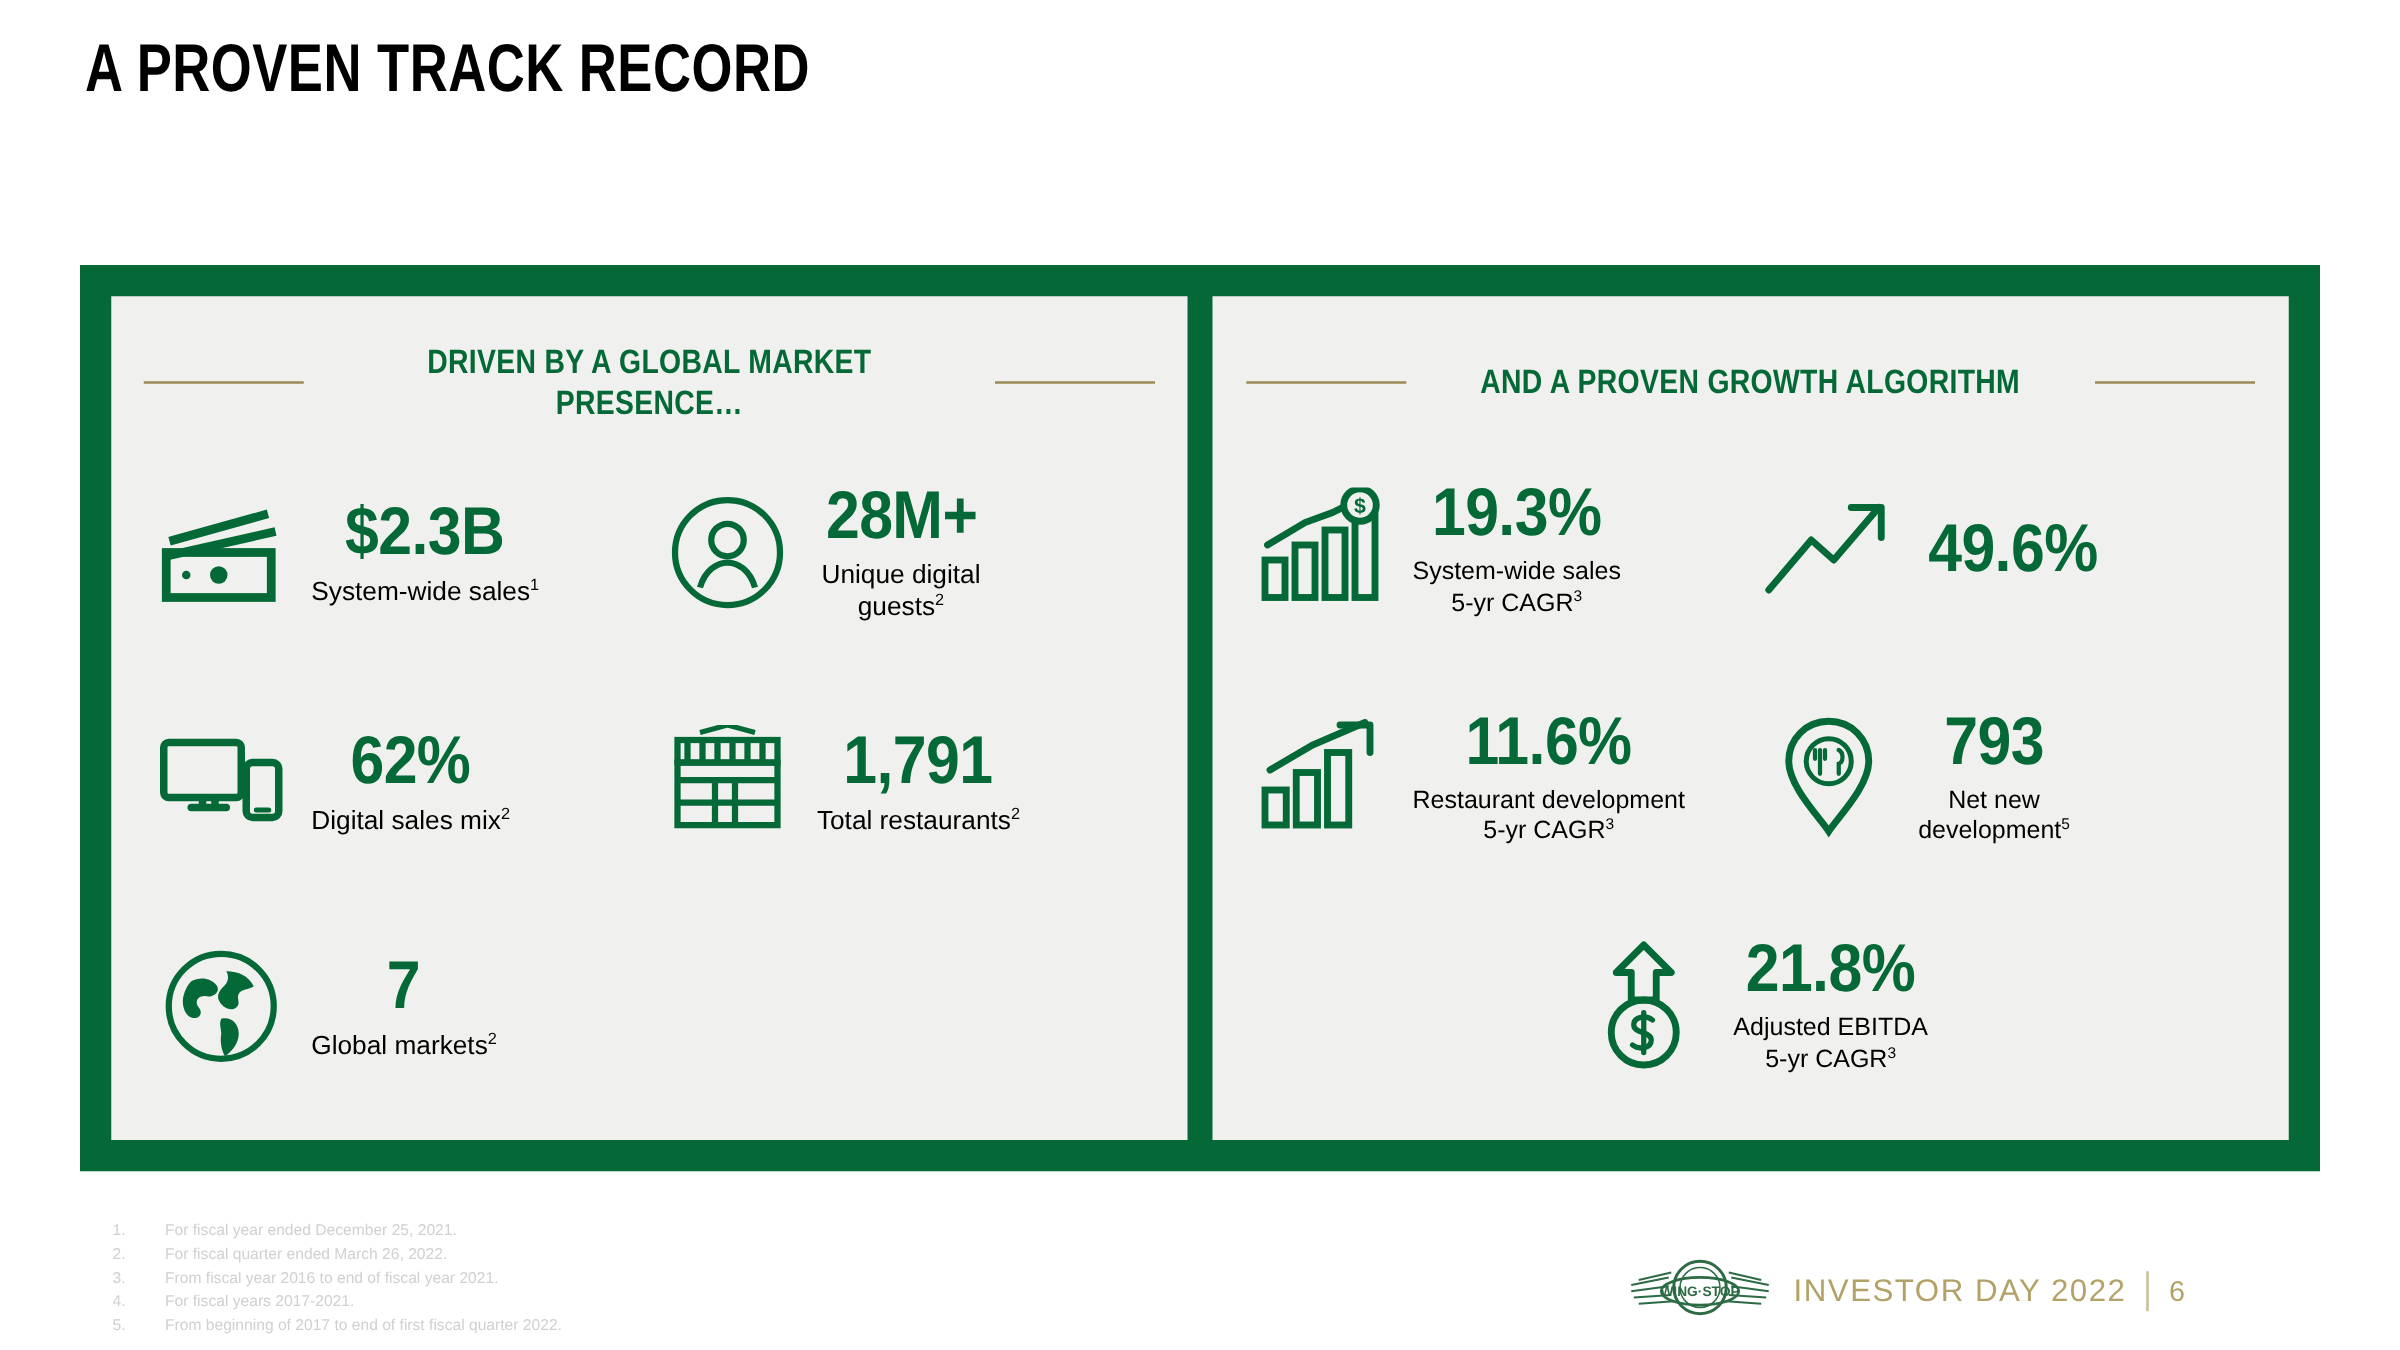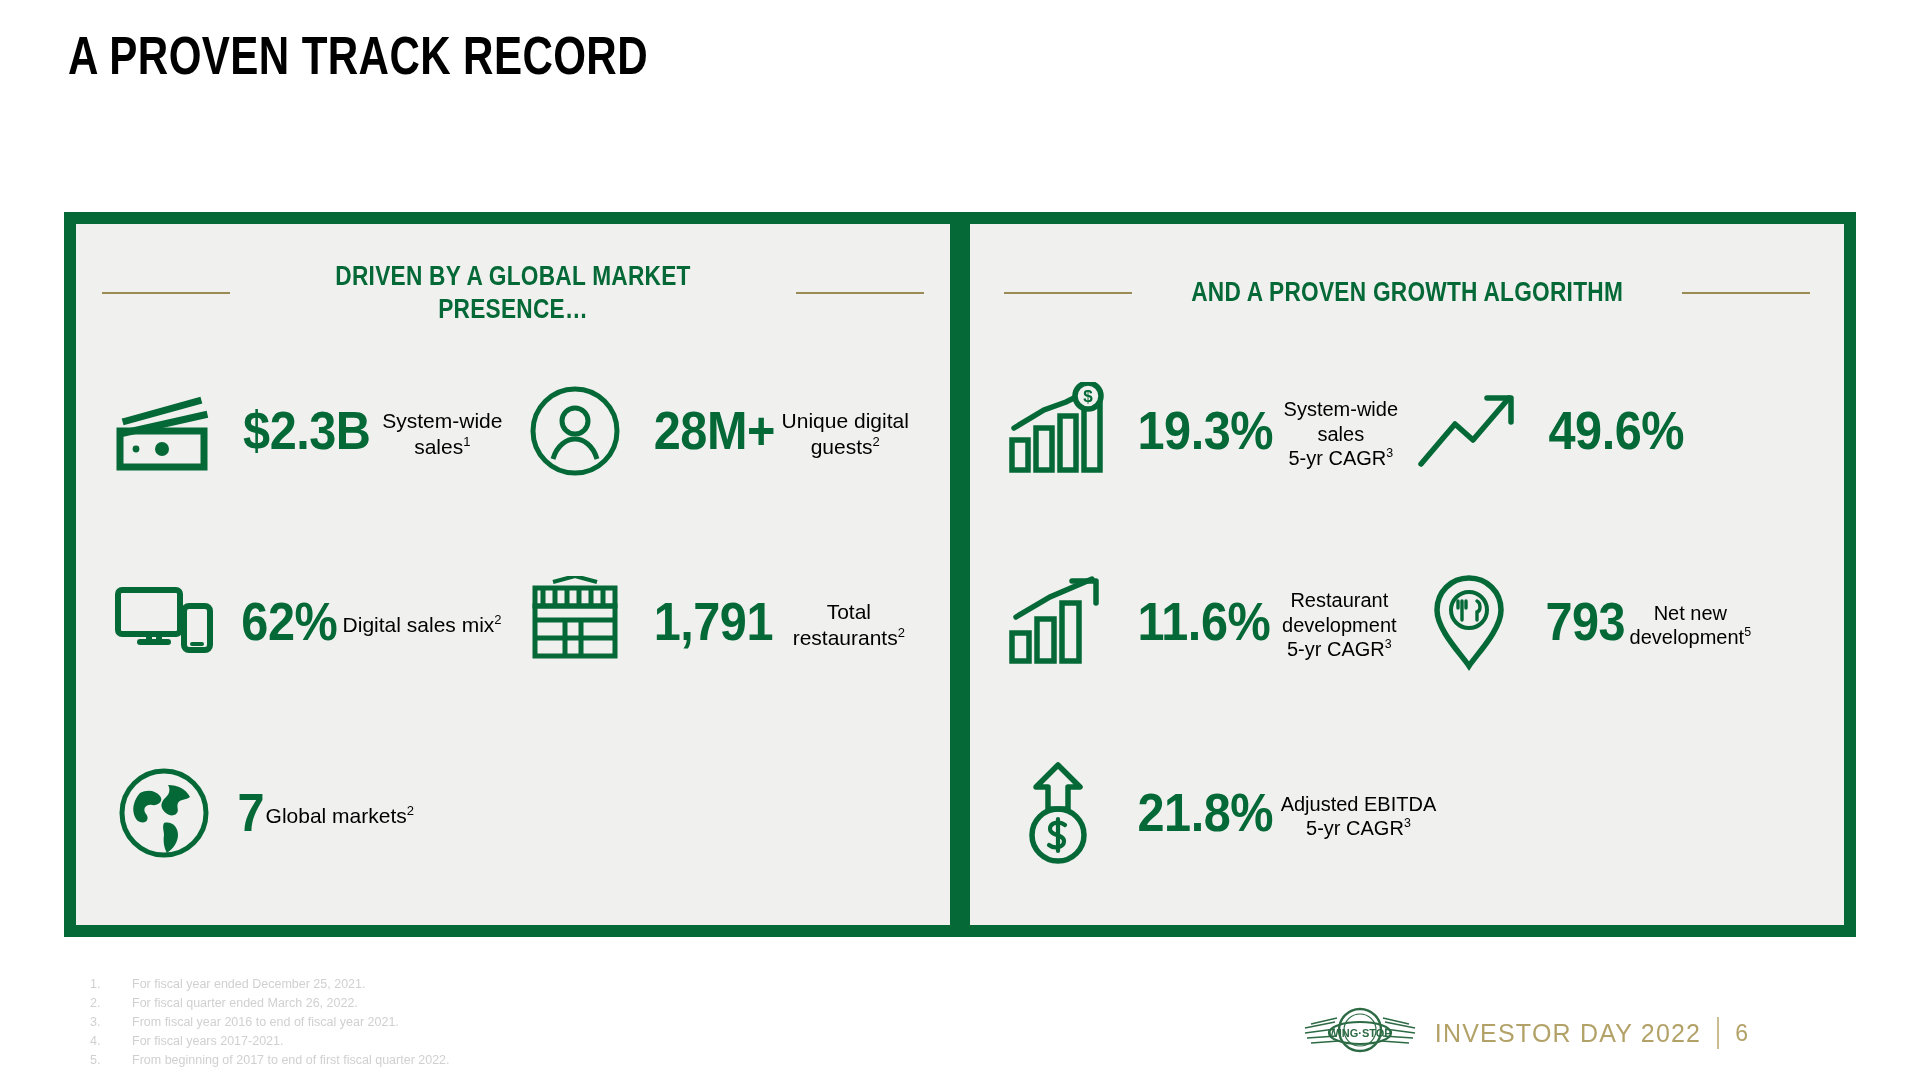--- a/index.html
+++ b/index.html
@@ -19,21 +19,21 @@
     color: #000000;
     transform: scaleX(0.78); transform-origin: left center;
   }
 
   
   .panels-frame {
     position: absolute; left: 64px; top: 212px;
     width: 1792px; height: 725px;
     background: #046937;
     display: flex; align-items: stretch;
-    padding: 12px;
+    padding: 25px;
   }
   .panel {
     background: #f0f0ee;
     flex: 1 1 0;
     padding: 26px 26px 20px 26px;
     display: flex; flex-direction: column;
     position: relative;
   }
   .panel-divider { width: 20px; flex: 0 0 20px; background: #046937; }
 
@@ -57,27 +57,27 @@
     flex: 1 1 auto;
     display: grid;
     grid-template-columns: 1fr 1fr;
     align-content: space-around;
     row-gap: 6px;
   }
   .stat {
     display: flex; align-items: center; justify-content: flex-start;
     gap: 16px; padding: 4px 6px;
   }
-  .stat.centered-row { grid-column: 1 / span 2; }
+  .stat.centered-row { grid-column: 1 / span 2; justify-content: center; }
   .stat-icon {
     flex: 0 0 auto; width: 112px; height: 106px;
     display: flex; align-items: center; justify-content: center;
   }
   .stat-icon svg { display: block; }
-  .stat-body { display: flex; flex-direction: row; align-items: center; min-width: 0; }
+  .stat-body { display: flex; flex-direction: column; align-items: center; min-width: 0; }
   .stat-value {
     font-family: "Liberation Sans", sans-serif;
     font-weight: 700; color: #046937;
     font-size: 54px; line-height: 1.02; letter-spacing: -0.5px;
     transform: scaleX(0.9); white-space: nowrap;
   }
   .stat-label {
     font-family: "Liberation Sans", sans-serif;
     font-size: 21px; color: #000000; text-align: center;
     line-height: 1.22; margin-top: 7px; white-space: pre-line;

